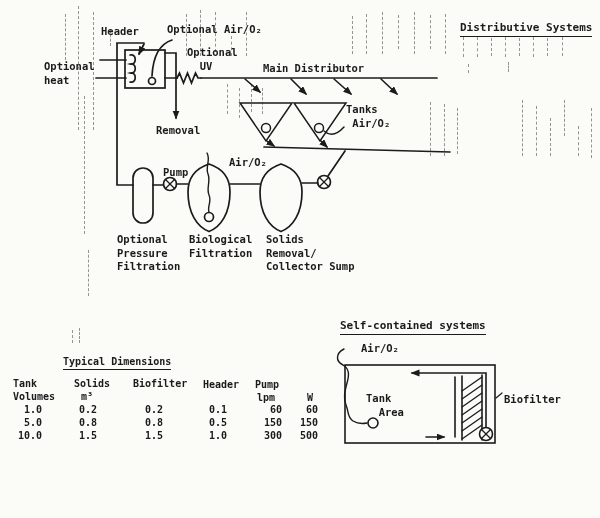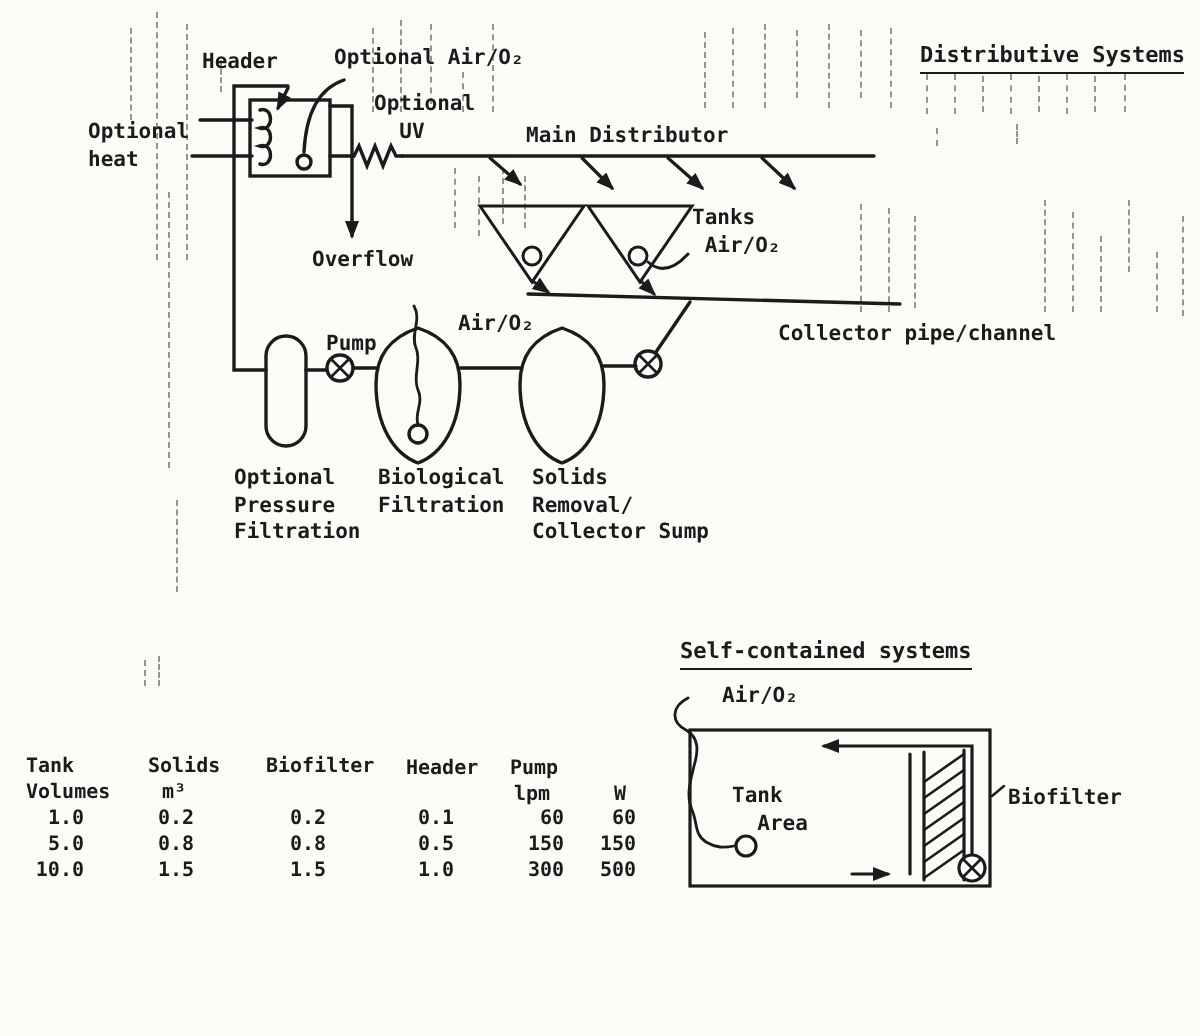--- a/index.html
+++ b/index.html
@@ -165,35 +165,35 @@
   </svg>
 
   <div class="lbl" style="left:101px;top:25px">Header</div>
   <div class="lbl" style="left:167px;top:23px">Optional Air/O₂</div>
   <div class="lbl" style="left:44px;top:60px">Optional
 heat</div>
   <div class="lbl" style="left:187px;top:46px">Optional
   UV</div>
   <div class="lbl" style="left:263px;top:62px">Main Distributor</div>
   <div class="lbl hd" style="left:460px;top:21px">Distributive Systems</div>
-  <div class="lbl" style="left:156px;top:124px">Overflow</div>
+  <div class="lbl" style="left:156px;top:124px">Removal</div>
   <div class="lbl" style="left:346px;top:103px">Tanks
  Air/O₂</div>
-  <div class="lbl" style="left:389px;top:161px">Collector pipe/channel</div>
   <div class="lbl" style="left:229px;top:156px">Air/O₂</div>
   <div class="lbl" style="left:163px;top:166px">Pump</div>
   <div class="lbl" style="left:117px;top:233px">Optional
 Pressure
 Filtration</div>
   <div class="lbl" style="left:189px;top:233px">Biological
 Filtration</div>
   <div class="lbl" style="left:266px;top:233px">Solids
 Removal/
 Collector Sump</div>
 
+  <div class="lbl tbl-title" style="left:63px;top:355px">Typical Dimensions</div>
   <div class="lbl sm" style="left:13px;top:377px">Tank
 Volumes</div>
   <div class="lbl sm" style="left:74px;top:377px">Solids</div>
   <div class="lbl sm" style="left:81px;top:390px">m³</div>
   <div class="lbl sm" style="left:133px;top:377px">Biofilter</div>
   <div class="lbl sm" style="left:203px;top:378px">Header</div>
   <div class="lbl sm" style="left:255px;top:378px">Pump</div>
   <div class="lbl sm" style="left:257px;top:391px">lpm</div>
   <div class="lbl sm" style="left:307px;top:391px">W</div>
 

